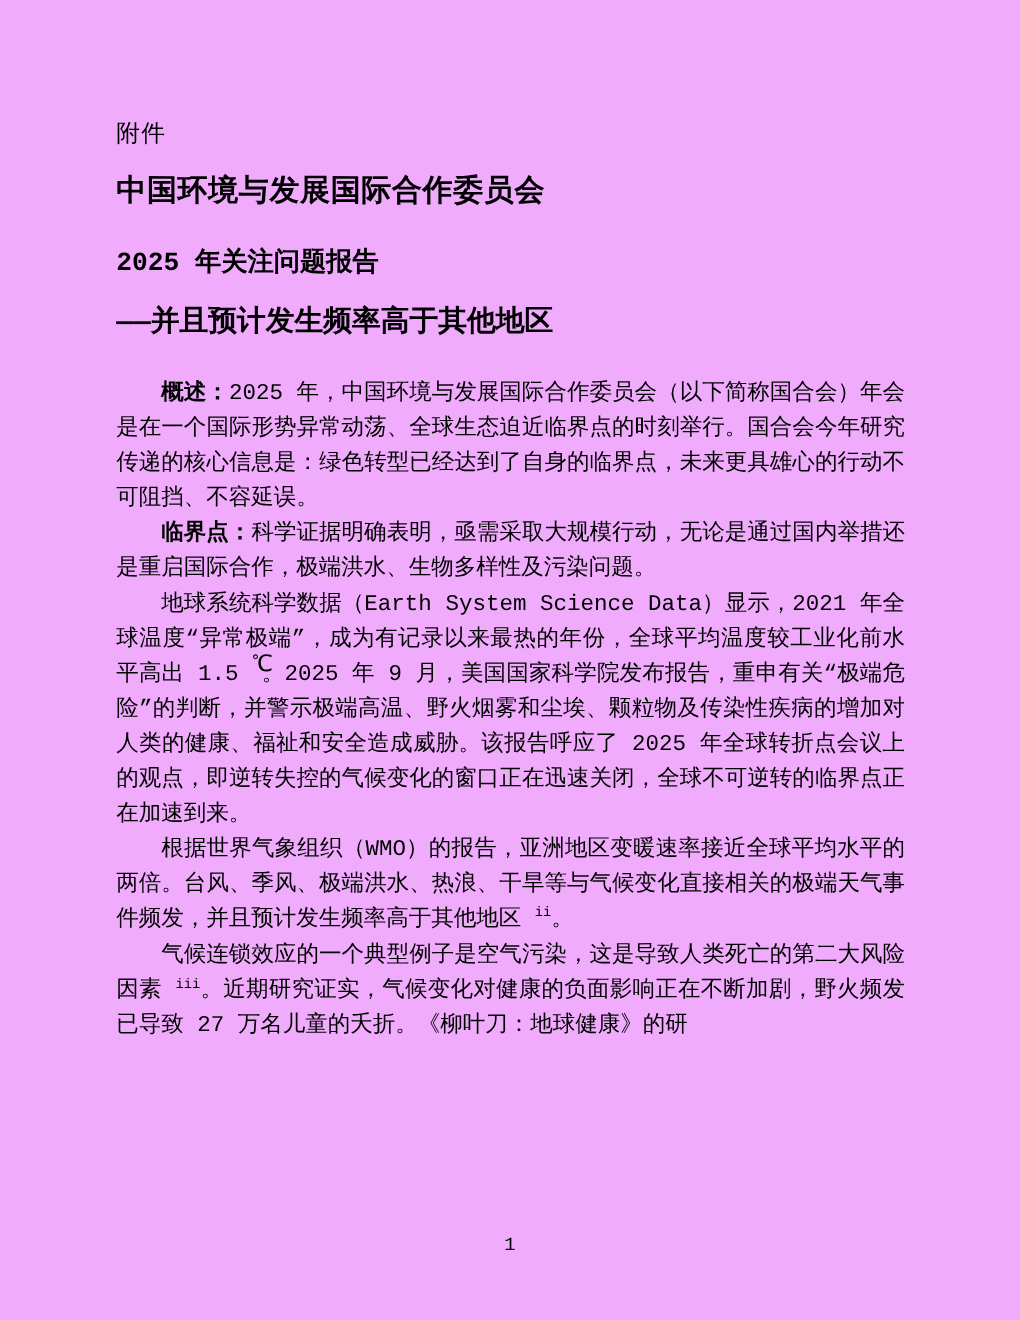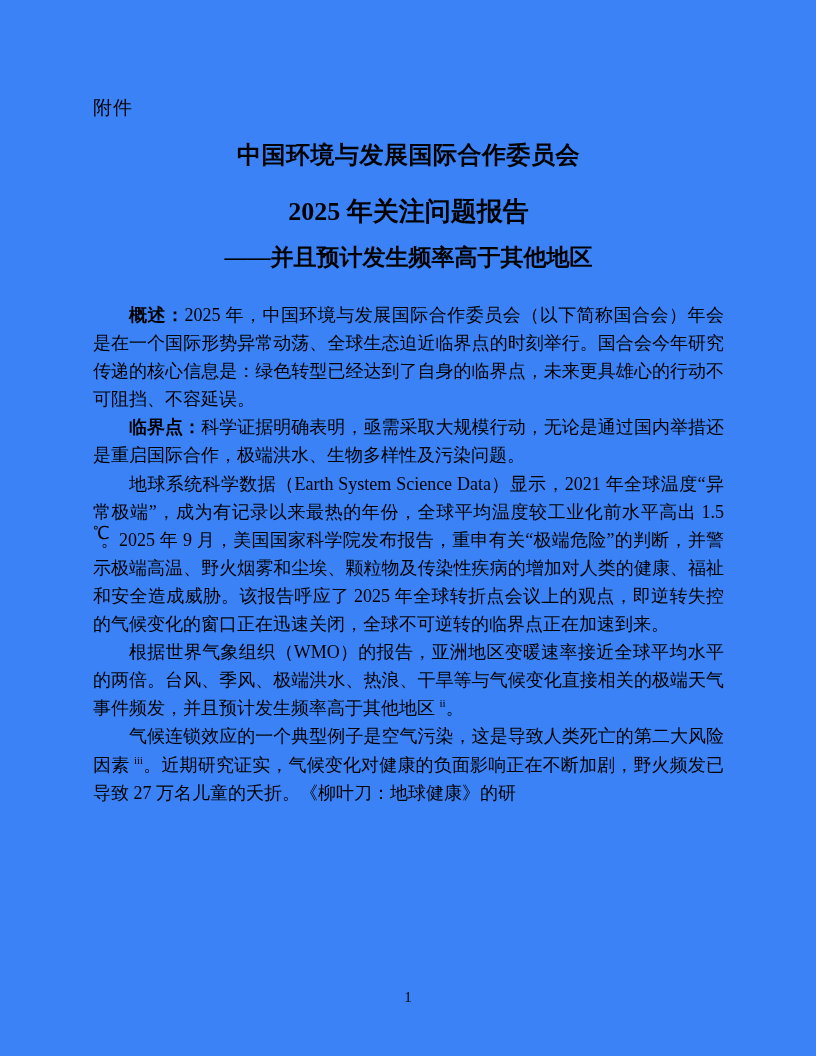--- a/index.html
+++ b/index.html
@@ -4,47 +4,47 @@
 <style>
   html, body {
     margin: 0;
     padding: 0;
     background: #ffffff;
   }
   .page {
     position: relative;
     width: 816px;
     height: 1056px;
-    background: #3b82f6;
+    background: #f0abfc;
     color: #000000;
-    font-family: Liberation Serif, serif;
+    font-family: Liberation Mono, monospace;
     overflow: hidden;
     box-sizing: border-box;
   }
   .content {
     padding: 97px 92px 0 93px;
   }
   .attachment {
     font-size: 19px;
     line-height: 22px;
     letter-spacing: 1px;
   }
   .title-block {
-    text-align: center;
+    text-align: left;
   }
   .doc-title-1 {
     margin: 21px 0 0 0;
     font-size: 24px;
     line-height: 30px;
     font-weight: bold;
     letter-spacing: 0.5px;
   }
   .doc-title-2 {
     margin: 27px 0 0 0;
-    font-size: 26px;
+    font-size: 21px;
     line-height: 30px;
     font-weight: bold;
   }
   .doc-title-3 {
     margin: 16px 0 0 0;
     font-size: 23px;
     line-height: 30px;
     font-weight: bold;
   }
   .body-text {

